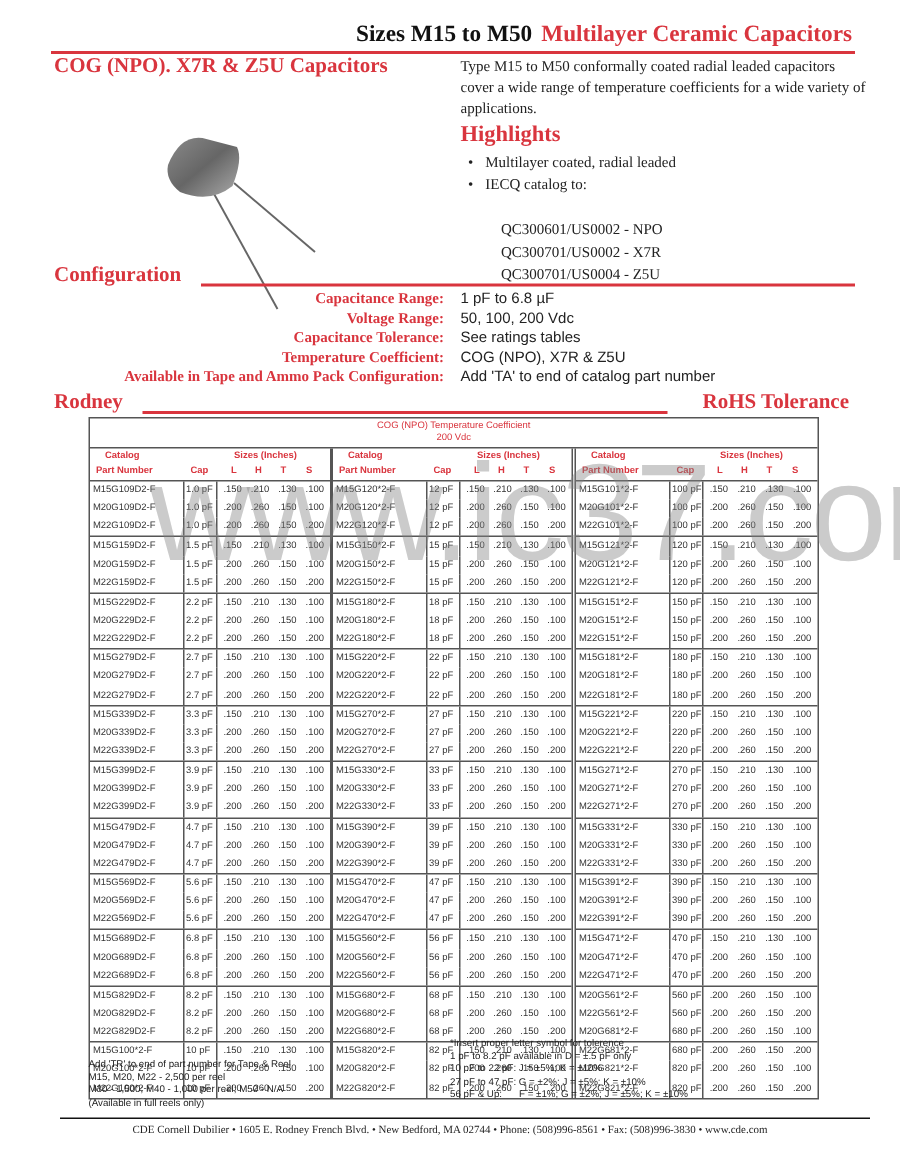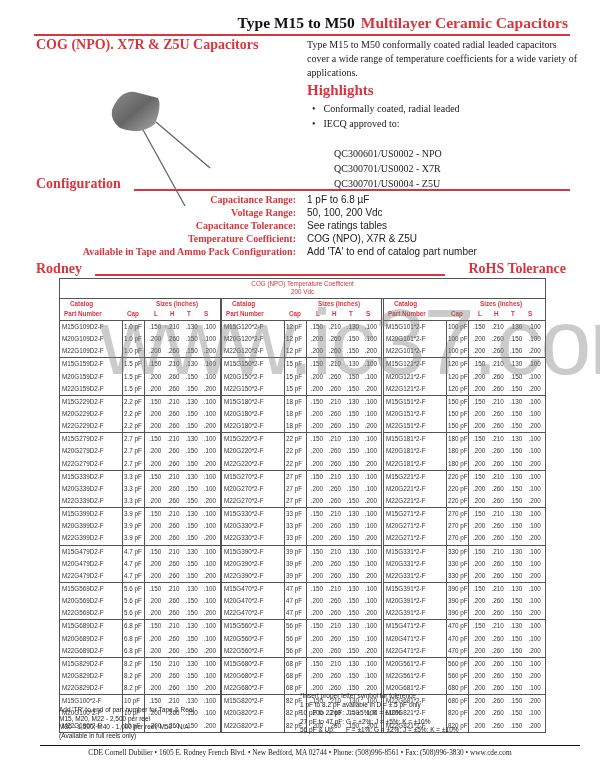--- a/index.html
+++ b/index.html
@@ -40,21 +40,21 @@
   .notes-right { position: absolute; left: 300px; top: 692px; font-family: "Liberation Sans", sans-serif; font-size: 6.5px; line-height: 8.5px; color: #222; }
   .notes-right .tol { display: inline-block; width: 46px; }
   .footer-rule { position: absolute; left: 40px; top: 745px; width: 540px; height: 1px; background: #111; }
   .footer { position: absolute; left: 0; width: 600px; top: 748px; text-align: center; font-size: 7.3px; color: #222; }
   .watermark { position: absolute; left: 100px; top: 290px; font-family: "Liberation Sans", sans-serif; font-size: 92px; color: rgba(130,130,130,0.42); letter-spacing: -2px; pointer-events: none; white-space: nowrap; transform: rotate(0deg); }
 </style>
 </head>
 <body>
 
 <div class="hdr-title">
-  <span class="black">Type M15 to M50</span><span class="red">Multilayer Ceramic Capacitors</span>
+  <span class="black">Sizes M15 to M50</span><span class="red">Multilayer Ceramic Capacitors</span>
 </div>
 <div class="rule" style="left:34px; top:34px; width:536px;"></div>
 
 <div class="subtitle">COG (NPO). X7R &amp; Z5U Capacitors</div>
 <div class="intro">Type M15 to M50 conformally coated radial leaded capacitors cover a wide range of temperature coefficients for a wide variety of applications.</div>
 
 <svg class="cap-img" viewBox="0 0 130 120">
   <defs>
     <linearGradient id="capg" x1="0" y1="0" x2="1" y2="1">
       <stop offset="0" stop-color="#8a8a8a"></stop>
@@ -62,22 +62,22 @@
       <stop offset="1" stop-color="#aaa"></stop>
     </linearGradient>
   </defs>
   <line x1="42" y1="40" x2="85" y2="118" stroke="#666" stroke-width="1.3"></line>
   <line x1="56" y1="34" x2="110" y2="80" stroke="#666" stroke-width="1.3"></line>
   <path d="M12 22 Q 20 2 35 4 L 58 10 Q 62 18 55 36 Q 40 48 20 40 Q 10 32 12 22 Z" fill="url(#capg)"></path>
 </svg>
 
 <div class="hl-title">Highlights</div>
 <ul class="hl-list">
-  <li>Conformally coated, radial leaded</li>
-  <li>IECQ approved to:</li>
+  <li>Multilayer coated, radial leaded</li>
+  <li>IECQ catalog to:</li>
 </ul>
 <div class="hl-sub">
   <div>QC300601/US0002 - NPO</div>
   <div>QC300701/US0002 - X7R</div>
   <div>QC300701/US0004 - Z5U</div>
 </div>
 
 <div class="section" style="left:36px; top:176px;">Configuration</div>
 <div class="rule" style="left:134px; top:189px; width:436px;"></div>
 

